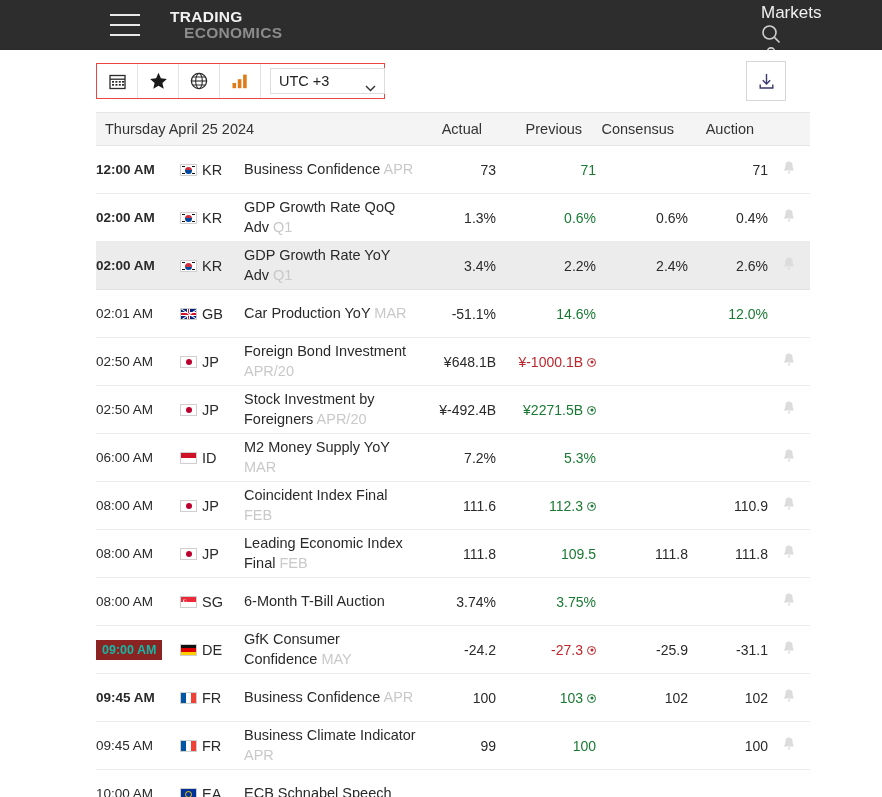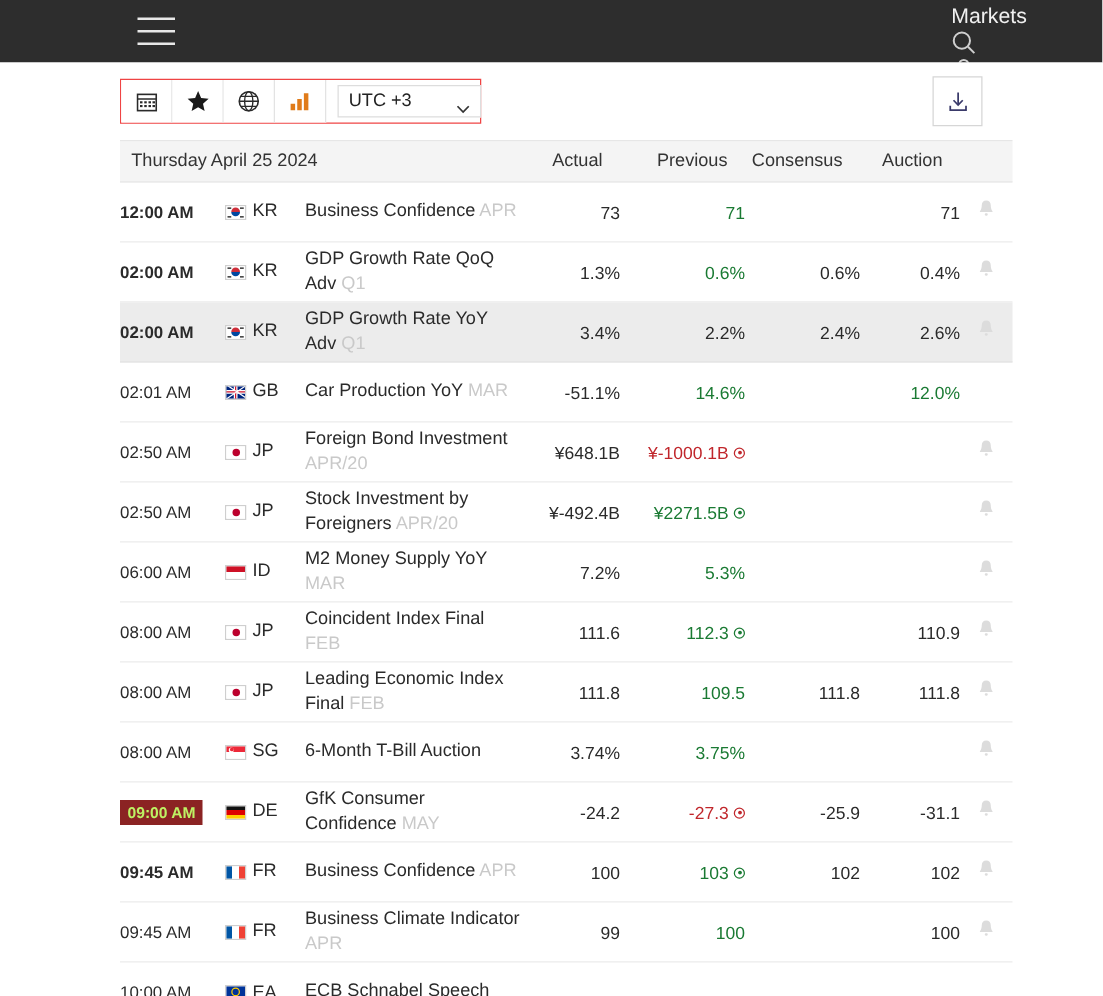--- a/index.html
+++ b/index.html
@@ -100,21 +100,21 @@
   tr.evt td { border-bottom: 1px solid #ececec; vertical-align: middle; }
   tr.evt.alt td { border-bottom: 1px solid #e2e2e2; }
   tr.evt:last-child td { border-bottom: none; }
 
   td.time {
     width: 84px; padding-left: 9px;
     font-size: 13.5px; color: #2a2a2a; white-space: nowrap;
   }
   td.time.bold { font-weight: bold; }
   .timebadge {
-    display: inline-block; background: #8b2323; color: #bef264;
+    display: inline-block; background: #8b2323; color: #14b8a6;
     font-size: 12.5px; font-weight: bold; padding: 3px 6px; white-space: nowrap;
   }
   td.ctry { width: 64px; white-space: nowrap; font-size: 14.5px; color: #2a2a2a; }
   .flag {
     display: inline-block; width: 17px; height: 12px;
     vertical-align: middle; margin-right: 5px;
     border: 1px solid #cfcfcf; position: relative; overflow: hidden;
     background: #fff;
   }
   td.ctry .cc { vertical-align: middle; }
@@ -143,20 +143,24 @@
   .colG { width: 80px; } .colH { width: 42px; }
 </style>
 </head>
 <body>
 
 <div class="topbar">
   <div class="hamburger">
     <span></span>
       <span></span>
       <span></span>
+  </div>
+  <div class="logo">
+    <span class="l1">TRADING</span>
+    <span class="l2">ECONOMICS</span>
   </div>
   <div class="navlinks">
     <a class="navlink">News</a>
     <a class="navlink">Markets</a>
     <div class="navicon">
       <svg width="22" height="22" viewBox="0 0 22 22">
           <circle cx="9.5" cy="9.5" r="6.5" fill="none" stroke="#cfcfcf" stroke-width="1.6"></circle>
           <line x1="14.4" y1="14.4" x2="19.5" y2="19.5" stroke="#cfcfcf" stroke-width="1.6"></line>
         </svg>
     </div>

